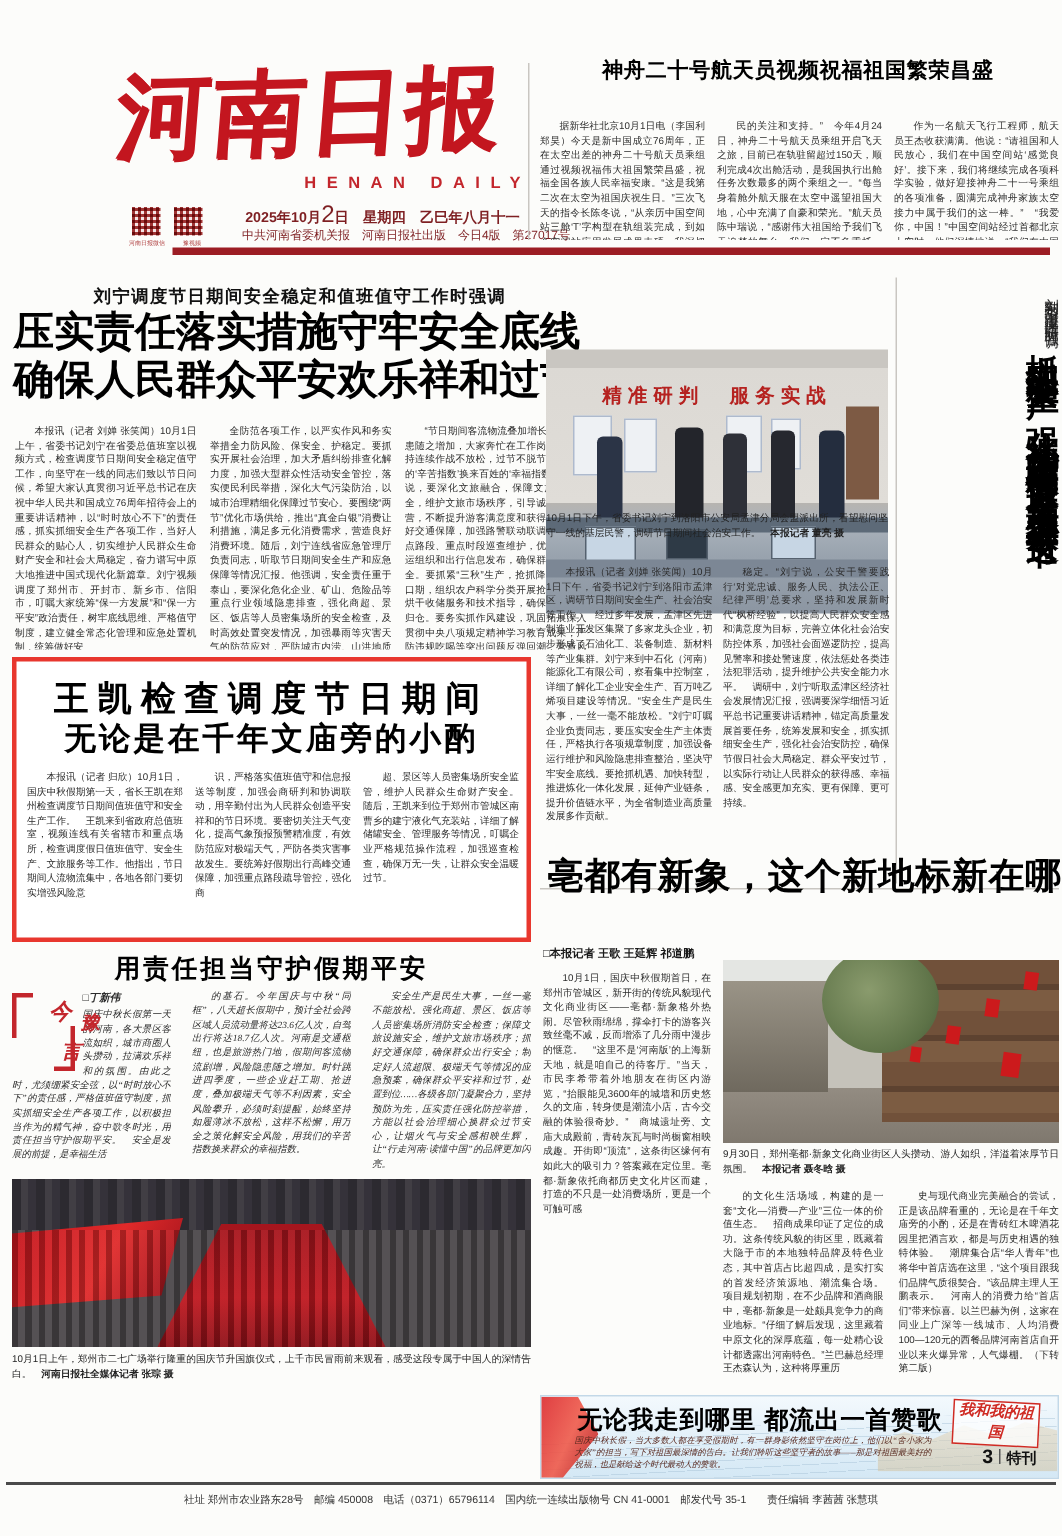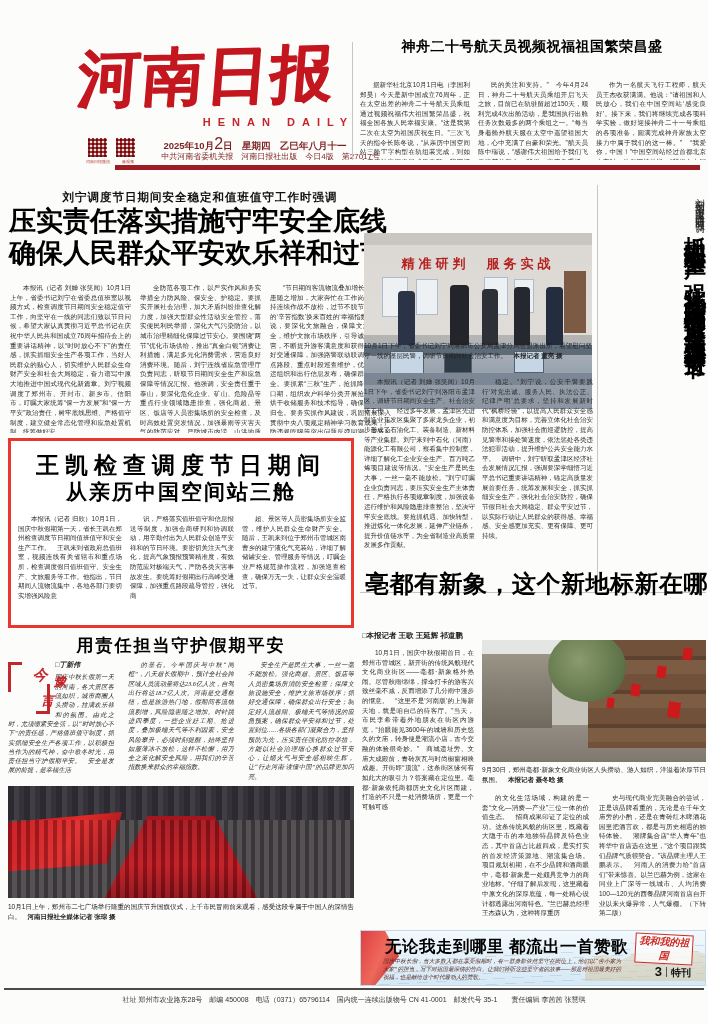--- a/index.html
+++ b/index.html
@@ -200,21 +200,21 @@
   <div class="abs vdiv-right"></div>
 
   <div class="abs vert-block">
     <div class="vert-kicker">刘宁到洛阳市孟津区调研时强调</div>
     <div class="vert-line">抓实抓细安全生产　强化社会治安防控</div>
     <div class="vert-line">确保节假日社会大局稳定群众平安过节</div>
   </div>
 
   <div class="abs red-box"></div>
   <h2 class="abs bighead box-h1">王凯检查调度节日期间</h2>
-  <h2 class="abs bighead box-h2">从亲历中国空间站三舱</h2>
+  <h2 class="abs bighead box-h2">无论是在千年文庙旁的小酌</h2>
   <div class="abs body-col box-col" style="left:18px;">本报讯（记者 归欣）10月1日，国庆中秋假期第一天，省长王凯在郑州检查调度节日期间值班值守和安全生产工作。　王凯来到省政府总值班室，视频连线有关省辖市和重点场所，检查调度假日值班值守、安全生产、文旅服务等工作。他指出，节日期间人流物流集中，各地各部门要切实增强风险意</div>
   <div class="abs body-col box-col" style="left:130px;">识，严格落实值班值守和信息报送等制度，加强会商研判和协调联动，用辛勤付出为人民群众创造平安祥和的节日环境。要密切关注天气变化，提高气象预报预警精准度，有效防范应对极端天气，严防各类灾害事故发生。要统筹好假期出行高峰交通保障，加强重点路段疏导管控，强化商</div>
   <div class="abs body-col box-col" style="left:242px;">超、景区等人员密集场所安全监管，维护人民群众生命财产安全。　随后，王凯来到位于郑州市管城区南曹乡的建宁液化气充装站，详细了解储罐安全、管理服务等情况，叮嘱企业严格规范操作流程，加强巡查检查，确保万无一失，让群众安全温暖过节。</div>
 
   <h2 class="abs bighead comm-head">用责任担当守护假期平安</h2>
   <div class="abs body-col ital comm-col" style="left:8px;">
     <span class="yu-logo">
       <span class="yu-corner-tl"></span>
       <span class="yu-corner-br"></span>
       <span class="yu-top">今</span>

